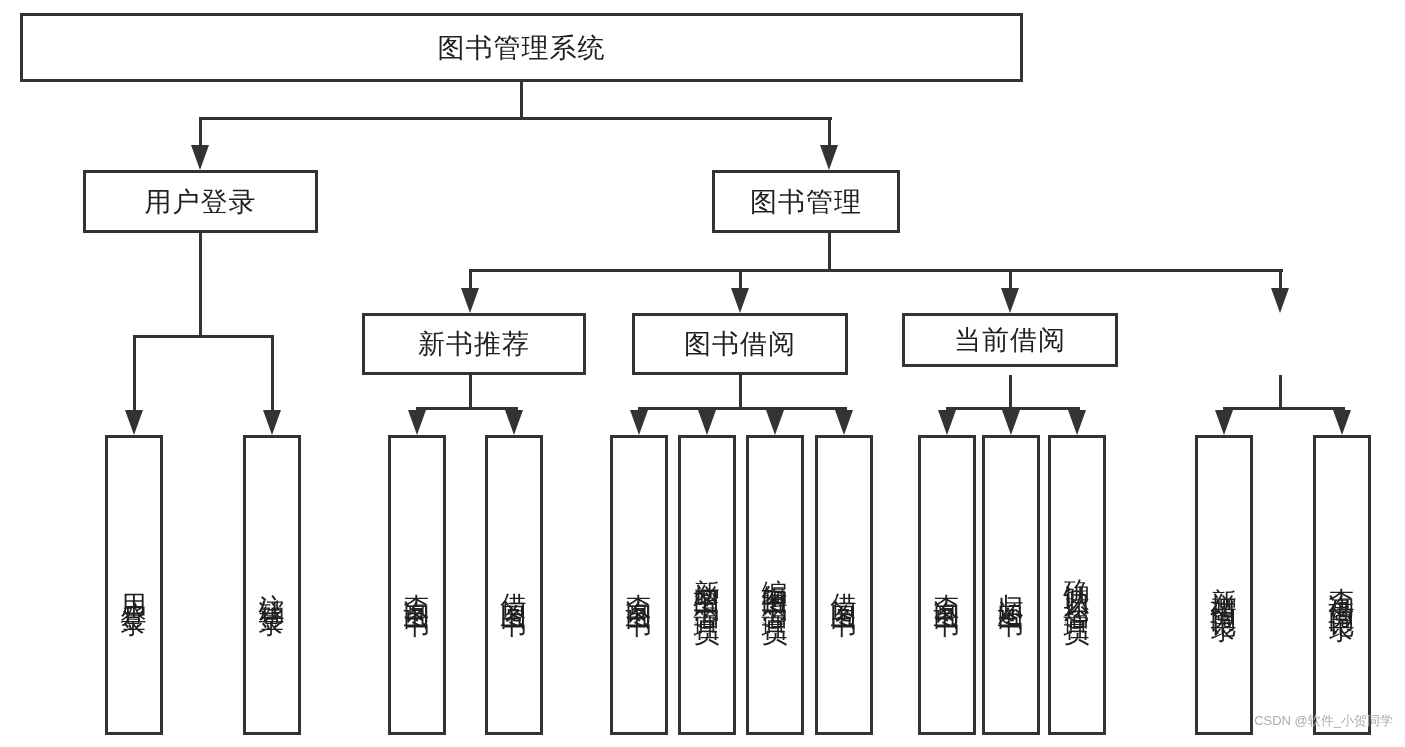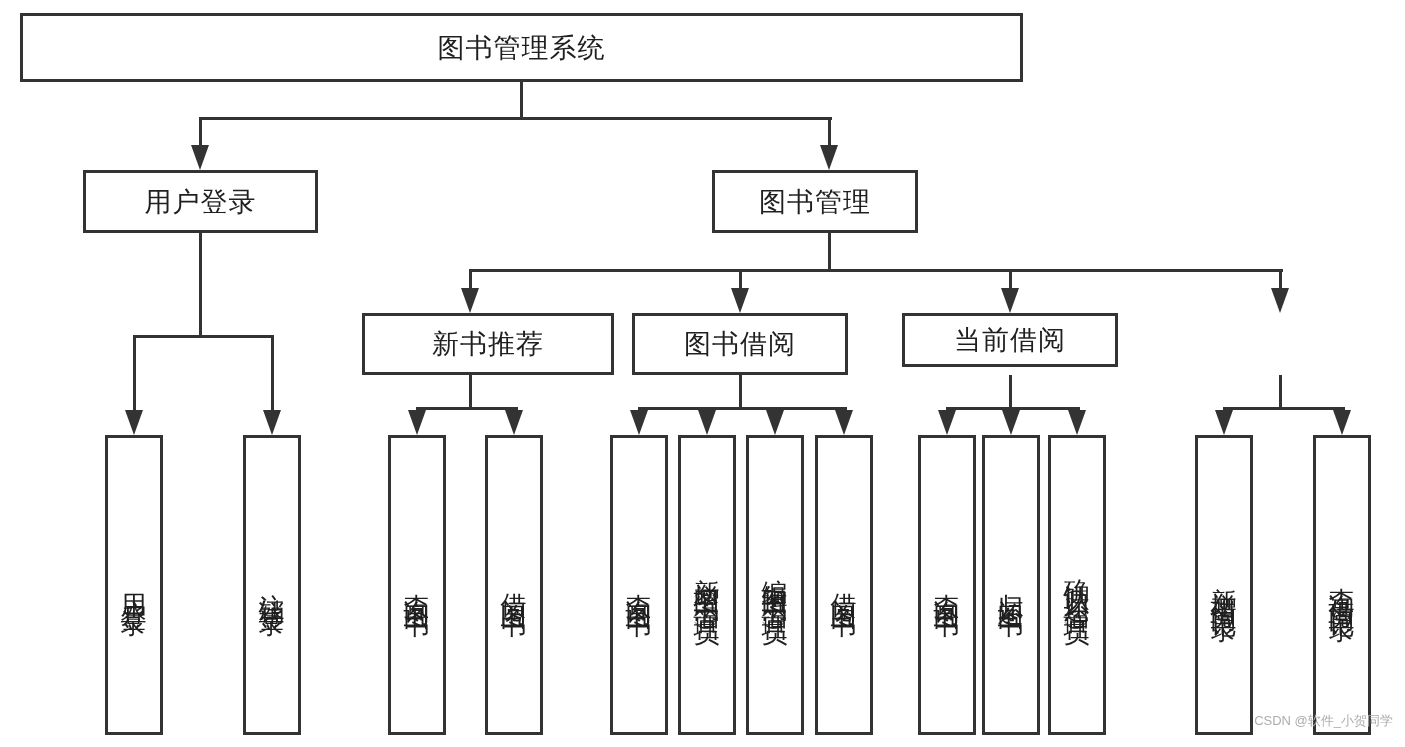--- a/index.html
+++ b/index.html
@@ -111,25 +111,25 @@
   <div class="arrow" style="left:1215px;top:410px"></div>
   <div class="arrow" style="left:1333px;top:410px"></div>
 
   <div class="hbox" style="left:20px;top:13px;width:1003px;height:69px">
     <span>图书管理系统</span>
   </div>
 
   <div class="hbox" style="left:83px;top:170px;width:235px;height:63px">
     <span>用户登录</span>
   </div>
-  <div class="hbox" style="left:712px;top:170px;width:206px;height:63px">
+  <div class="hbox" style="left:712px;top:170px;width:188px;height:63px">
     <span>图书管理</span>
   </div>
 
-  <div class="hbox" style="left:362px;top:313px;width:252px;height:62px">
+  <div class="hbox" style="left:362px;top:313px;width:224px;height:62px">
     <span>新书推荐</span>
   </div>
   <div class="hbox" style="left:632px;top:313px;width:216px;height:62px">
     <span>图书借阅</span>
   </div>
   <div class="hbox" style="left:902px;top:313px;width:216px;height:54px">
     <span>当前借阅</span>
   </div>
 
   <div class="vbox" style="left:105px;top:435px;width:58px;height:300px">

